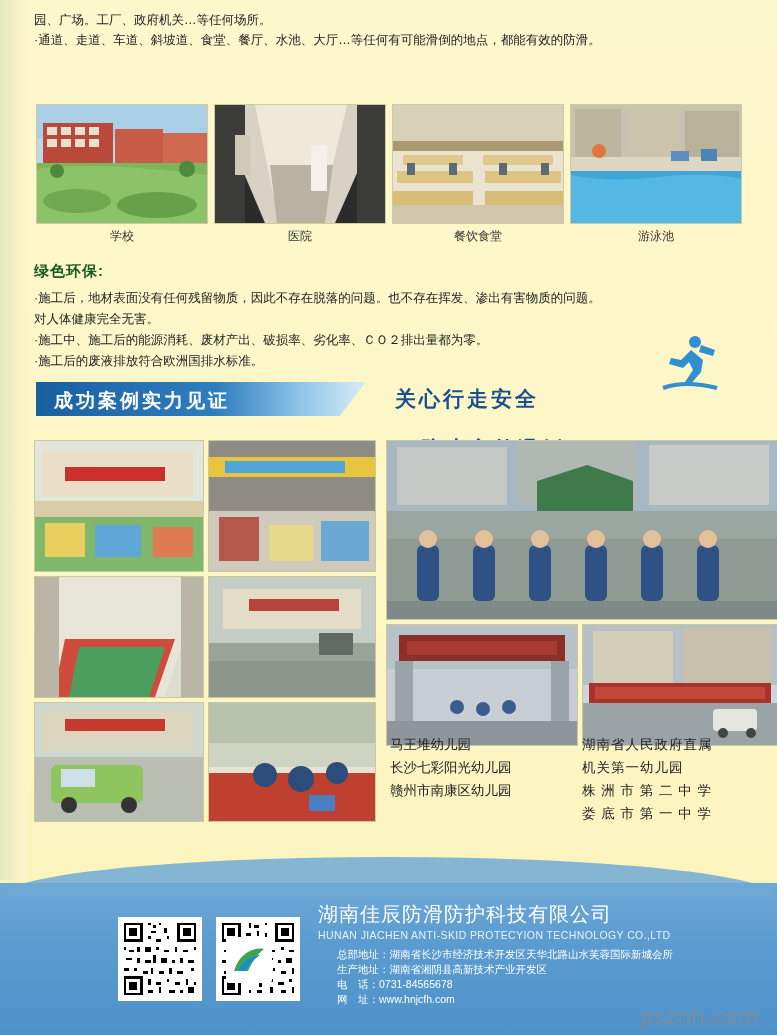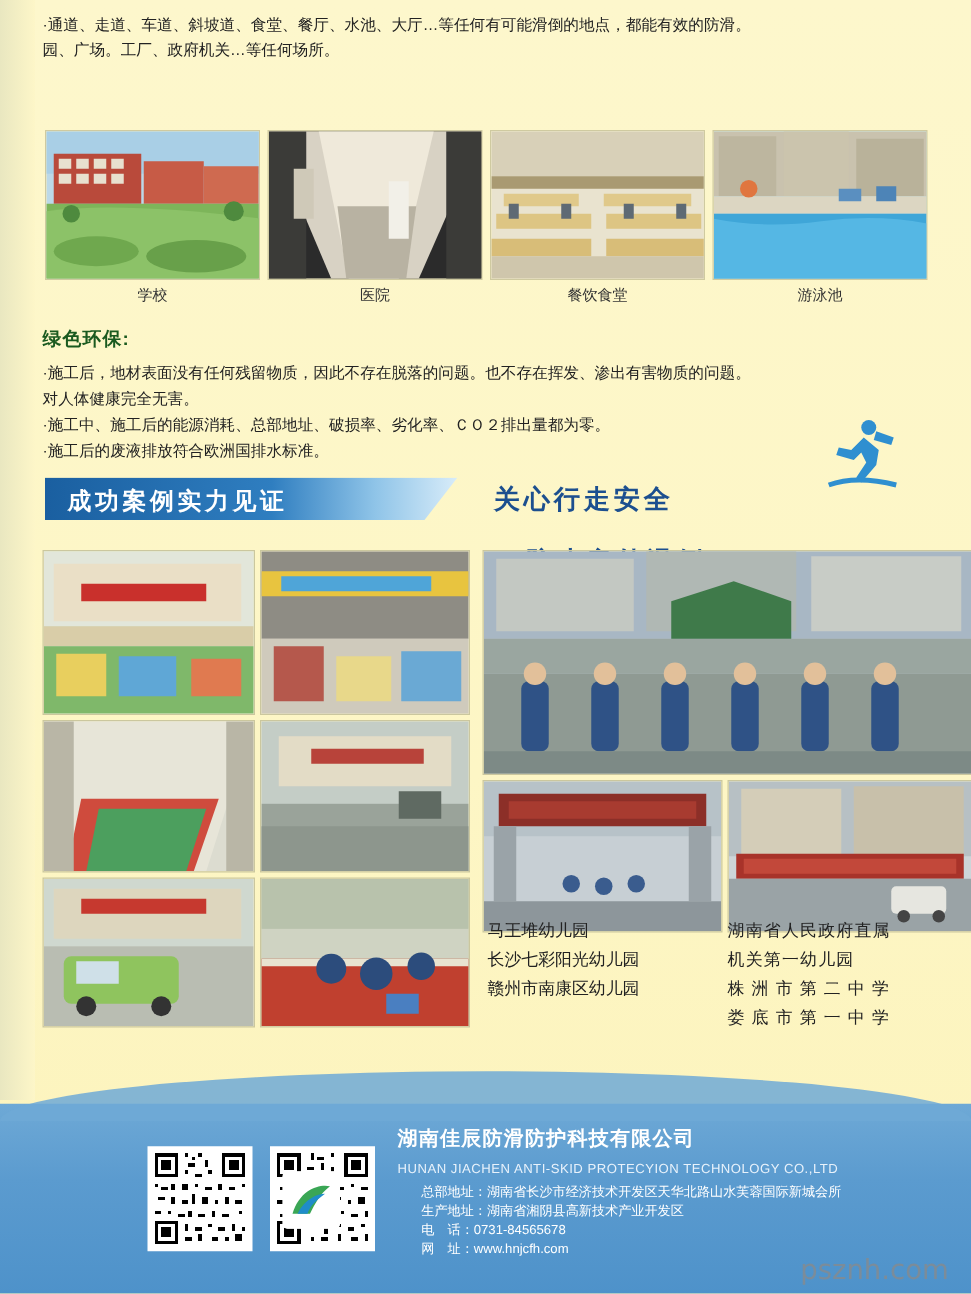--- a/index.html
+++ b/index.html
@@ -48,36 +48,36 @@
   .case-caps{position:absolute;left:390px;top:733px;width:360px;display:flex;gap:24px;}
   .case-caps .col{font-size:13.5px;color:#222;line-height:23px;}
   .case-caps .col.spaced div{letter-spacing:1px;}
   
   .footer{position:absolute;left:0;bottom:0;width:777px;height:152px;
       background:linear-gradient(180deg,#6ea9d6 0%,#5b9bcf 40%,#4e92ca 100%);}
   .footer .wave{position:absolute;left:0;top:-26px;width:777px;height:40px;
       background:#6ea9d6;border-radius:50% 50% 0 0/100% 100% 0 0;opacity:.85;}
   .qr{position:absolute;width:78px;height:78px;background:#fff;padding:3px;}
   .qr .m{width:100%;height:100%;}
-  .f-company{position:absolute;left:318px;top:18px;font-size:16px;font-weight:bold;color:#fff;letter-spacing:1px;}
+  .f-company{position:absolute;left:318px;top:18px;font-size:20px;font-weight:normal;color:#fff;letter-spacing:1px;}
   .f-en{position:absolute;left:318px;top:46px;font-size:10.5px;color:#e8f2fb;letter-spacing:.4px;}
   .f-lines{position:absolute;left:337px;top:64px;font-size:10.5px;color:#fff;line-height:15px;}
   .watermark{position:absolute;right:18px;bottom:6px;font-size:22px;color:#8a8a8a;opacity:.75;
      font-family:"DejaVu Sans",sans-serif;}
   .logo-badge{position:absolute;left:226px;top:54px;width:46px;height:46px;background:#fff;border-radius:4px;}
 </style>
 </head>
 <body>
 
 <div class="page">
   <div class="edge-left"></div>
 
   <div id="applicable">
+    <div class="body-line">园、广场。工厂、政府机关…等任何场所。</div>
     <div class="body-line">·通道、走道、车道、斜坡道、食堂、餐厅、水池、大厅…等任何有可能滑倒的地点，都能有效的防滑。</div>
-    <div class="body-line">园、广场。工厂、政府机关…等任何场所。</div>
   </div>
 
   <div class="photo-row">
     <div class="ph" style="width:172px;height:118px;">
       <svg width="172" height="118" viewBox="0 0 172 118" preserveAspectRatio="none">
         <rect width="172" height="118" fill="#bcd9e8"></rect>
         <rect y="0" width="172" height="34" fill="#a9cfe6"></rect>
         <rect x="6" y="18" width="70" height="40" fill="#b94a3b"></rect>
         <rect x="10" y="22" width="10" height="8" fill="#e8e0cf"></rect>
           <rect x="24" y="22" width="10" height="8" fill="#e8e0cf"></rect>
@@ -148,21 +148,21 @@
     <div style="width:172px">学校</div>
     <div style="width:172px">医院</div>
     <div style="width:172px">餐饮食堂</div>
     <div style="width:172px">游泳池</div>
   </div>
 
   <div id="green">
     <div class="sec-title">绿色环保:</div>
     <div class="body-line">·施工后，地材表面没有任何残留物质，因此不存在脱落的问题。也不存在挥发、渗出有害物质的问题。</div>
     <div class="body-line">对人体健康完全无害。</div>
-    <div class="body-line">·施工中、施工后的能源消耗、总部地址、破损率、劣化率、ＣＯ２排出量都为零。</div>
+    <div class="body-line">·施工中、施工后的能源消耗、废材产出、破损率、劣化率、ＣＯ２排出量都为零。</div>
     <div class="body-line">·施工后的废液排放符合欧洲国排水标准。</div>
   </div>
 
   <div class="banner">
     <div class="shape"></div>
     <div class="txt">成功案例实力见证</div>
   </div>
 
   <div class="slogan">
     <div class="l1">关心行走安全</div>

